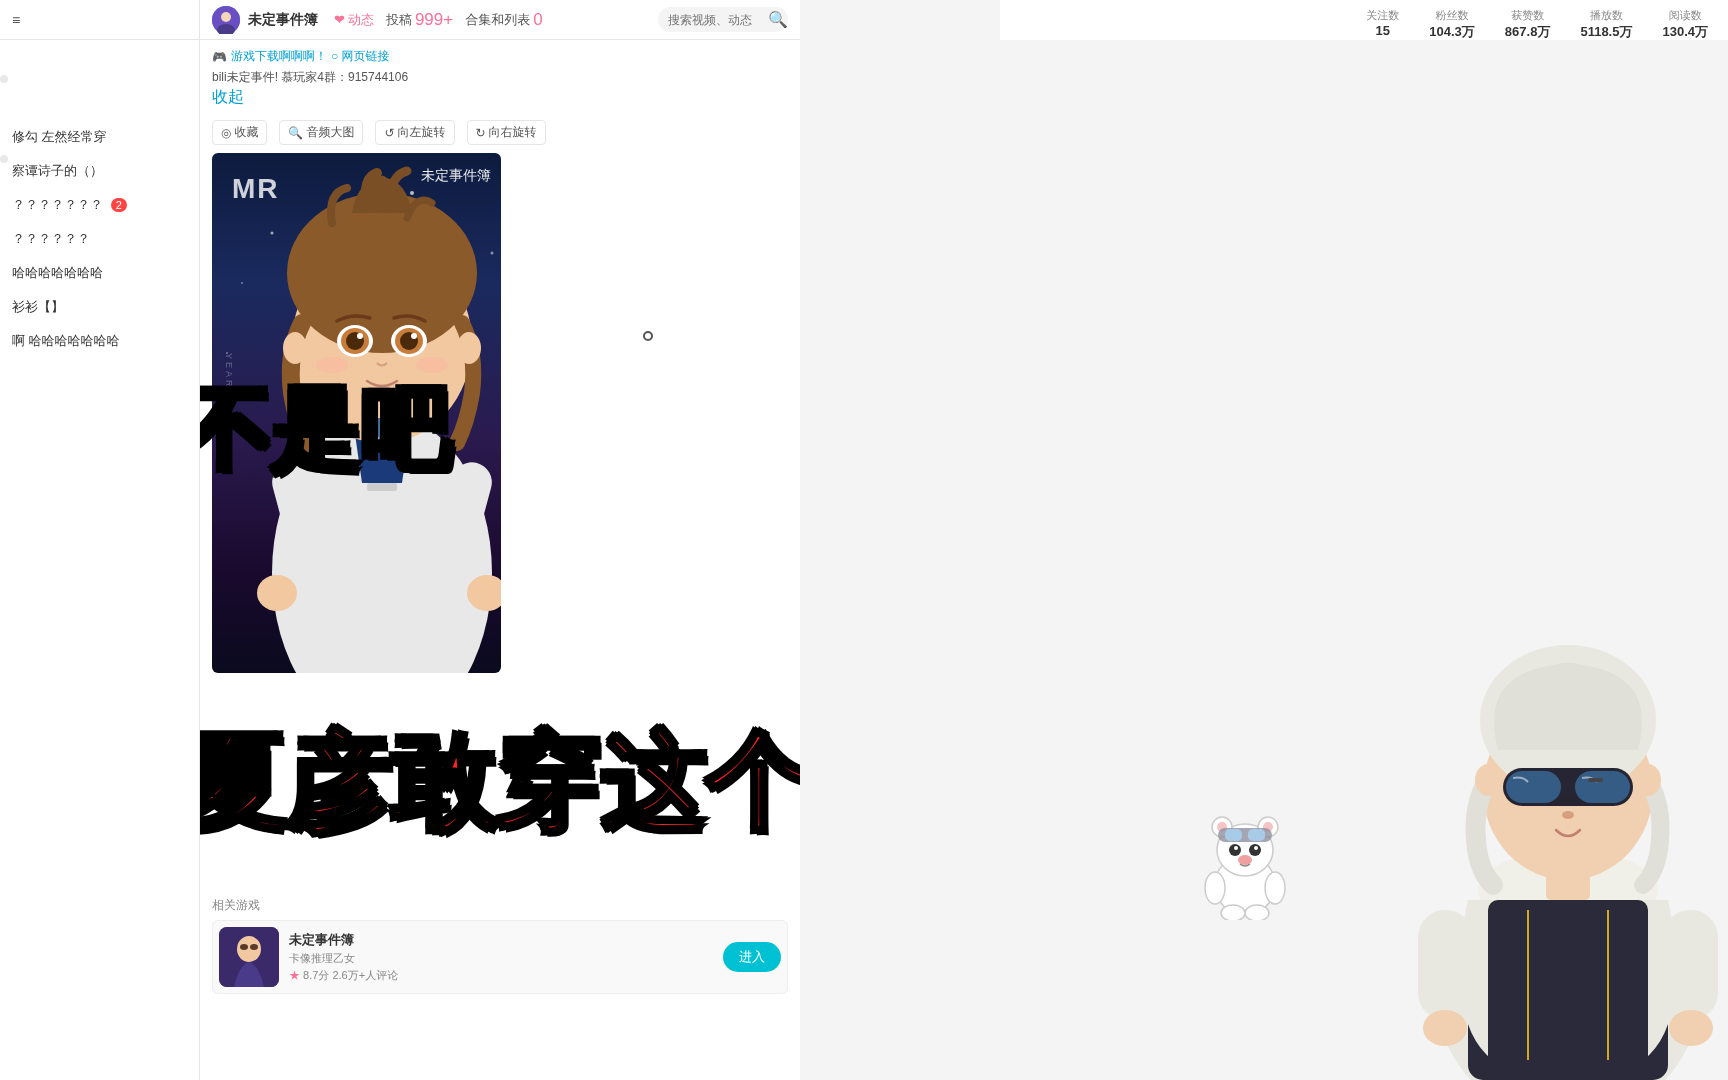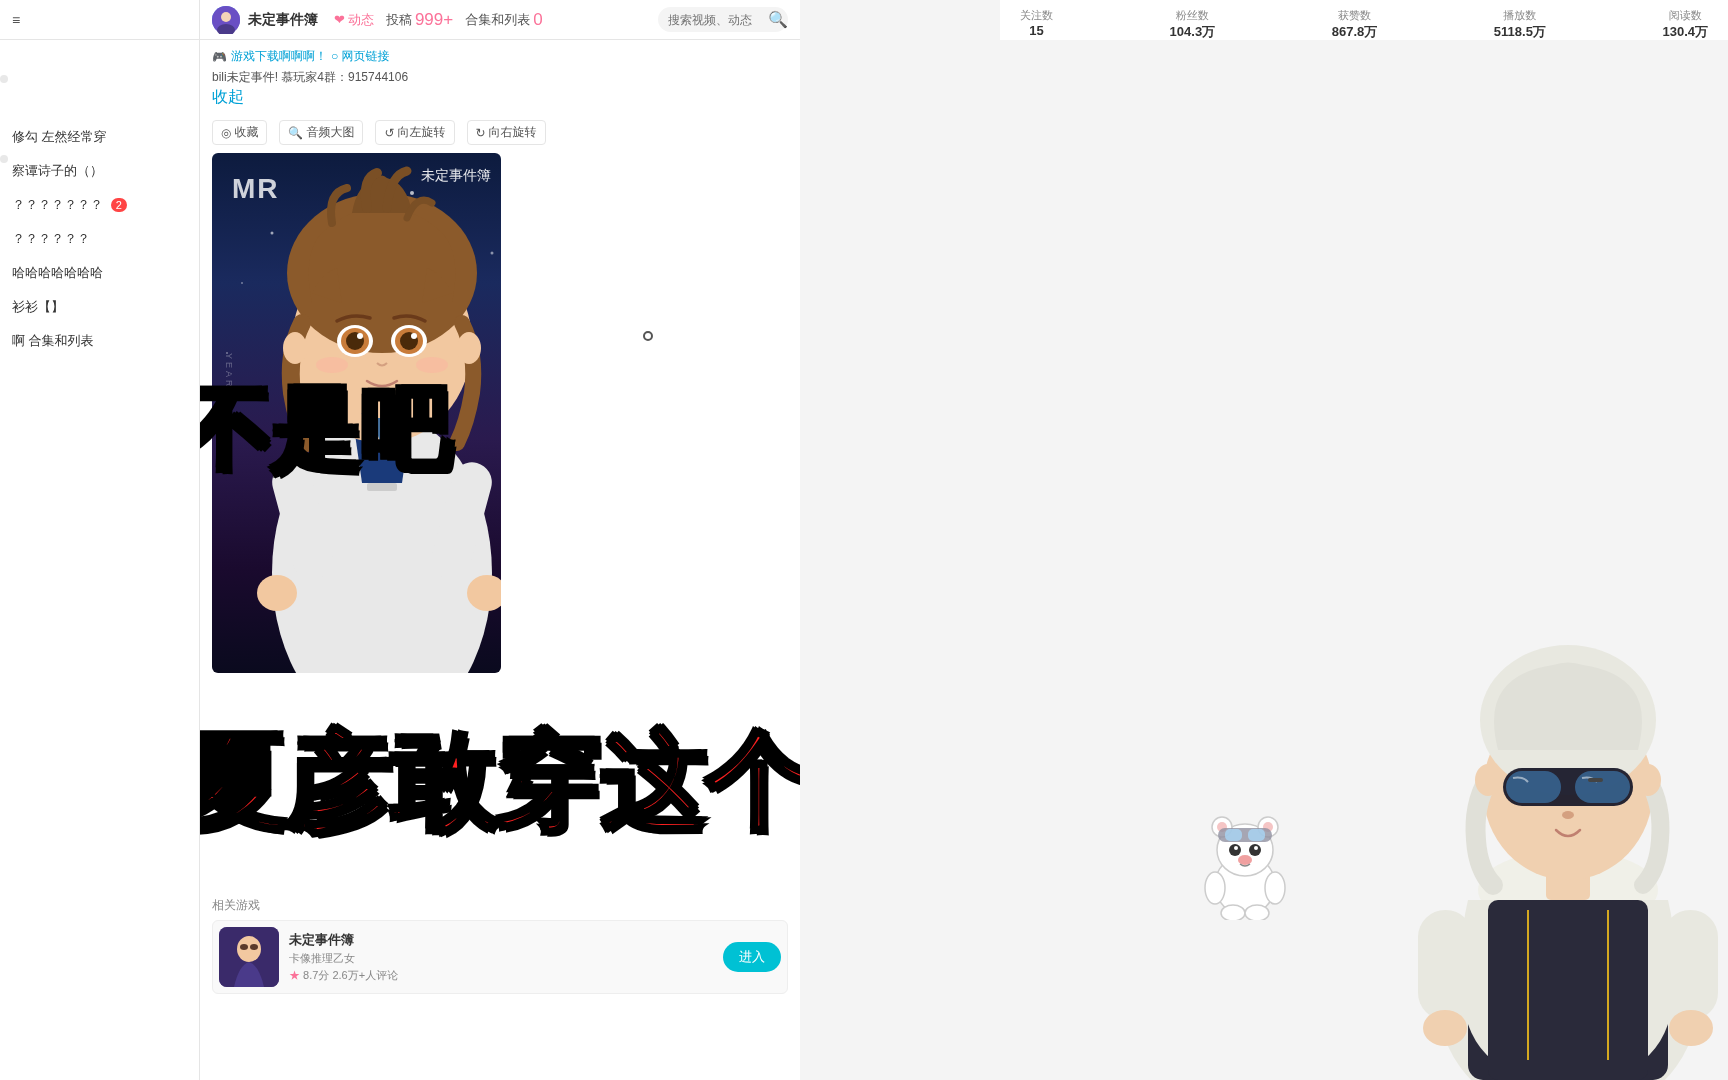--- a/index.html
+++ b/index.html
@@ -104,21 +104,21 @@
 
     
     .stats-bar {
       position: absolute;
       right: 0;
       top: 0;
       width: 728px;
       background: #fff;
       border-bottom: 1px solid #e5e5e5;
       display: flex;
-      justify-content: space-between;
+      justify-content: flex-end;
       padding: 8px 20px;
       gap: 30px;
     }
     .stat-item {
       text-align: center;
     }
     .stat-label {
       font-size: 11px;
       color: #888;
     }
@@ -324,21 +324,21 @@
   <div class="sidebar-item">
     <span>？？？？？？</span>
   </div>
   <div class="sidebar-item">
     <span>哈哈哈哈哈哈哈</span>
   </div>
   <div class="sidebar-item">
     <span>衫衫【】</span>
   </div>
   <div class="sidebar-item">
-    <span>啊 合集和列表</span>
+    <span>啊 哈哈哈哈哈哈哈</span>
   </div>
 </div>
 
 <div class="main-content-wrapper">
 
   <div class="topbar">
     <div class="topbar-avatar">
       <svg width="28" height="28" viewBox="0 0 28 28">
         <circle cx="14" cy="14" r="14" fill="#6a4fc4"></circle>
         <circle cx="14" cy="11" r="5" fill="#f5d5b8"></circle>

